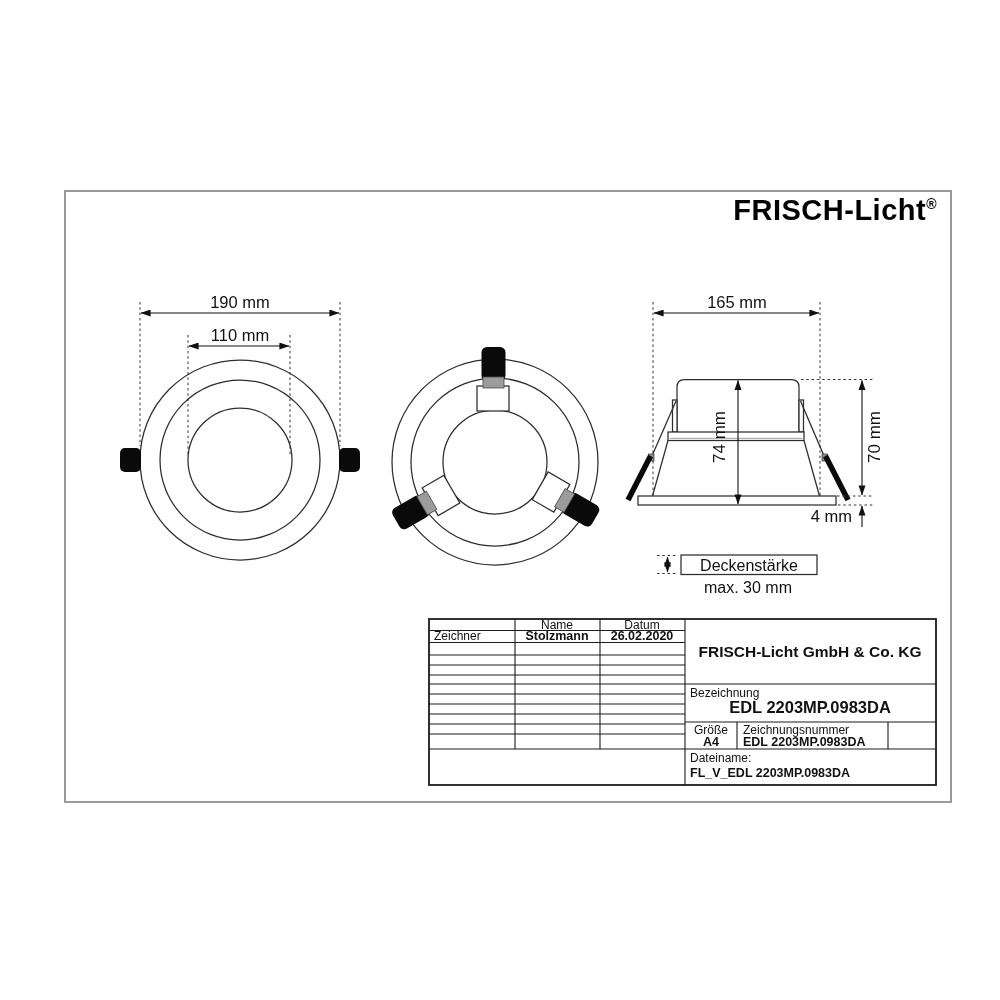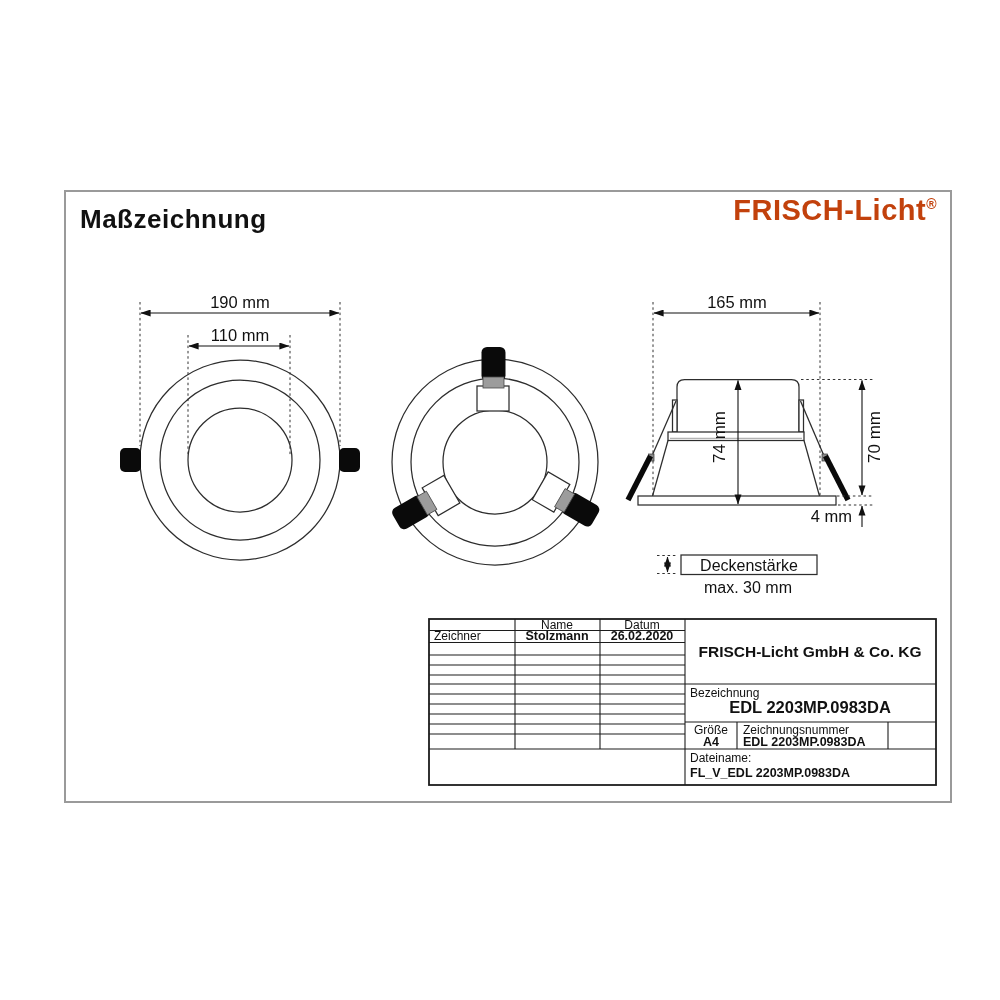--- a/index.html
+++ b/index.html
@@ -10,21 +10,21 @@
     position:absolute; left:64px; top:190px; width:888px; height:613px;
     border:2px solid #9a9a9a; background:#fff;
   }
   .doc-title {
     position:absolute; left:80px; top:204px;
     font-size:26px; font-weight:bold; color:#111;
     letter-spacing:0.5px;
   }
   .brand {
     position:absolute; top:194px; right:63px;
-    font-size:29px; font-weight:bold; color:#c2410c;
+    font-size:29px; font-weight:bold; color:#000000;
     letter-spacing:0.5px; white-space:nowrap;
   }
   .brand sup { font-size:14px; vertical-align:super; }
 
   svg.draw { position:absolute; left:0; top:0; width:1000px; height:1000px; }
 
   
   .ln   { stroke:#2d2d2d; stroke-width:1.25; fill:none; }
   .wht  { fill:#ffffff; stroke:#2d2d2d; stroke-width:1.25; }
   .blk  { fill:#0a0a0a; stroke:none; }
@@ -52,21 +52,20 @@
   .t15b { font-size:15.5px; font-weight:bold; text-anchor:middle; }
   .t16b { font-size:16.5px; font-weight:bold; text-anchor:middle; }
 </style>
 </head>
 <body>
 
 <div id="stage">
 
   <div class="page-frame"></div>
 
-  <div class="doc-title">Maßzeichnung</div>
 
   <div class="brand"><span>FRISCH-Licht</span><sup>®</sup></div>
 
   <svg class="draw" viewBox="0 0 1000 1000">
     <defs>
       <marker id="mE" markerWidth="11" markerHeight="8" refX="9.6" refY="3.5" orient="auto" markerUnits="userSpaceOnUse">
         <path d="M0,0 L10,3.5 L0,7 z" fill="#111"></path>
       </marker>
       <marker id="mS" markerWidth="11" markerHeight="8" refX="0.4" refY="3.5" orient="auto" markerUnits="userSpaceOnUse">
         <path d="M10,0 L0,3.5 L10,7 z" fill="#111"></path>

